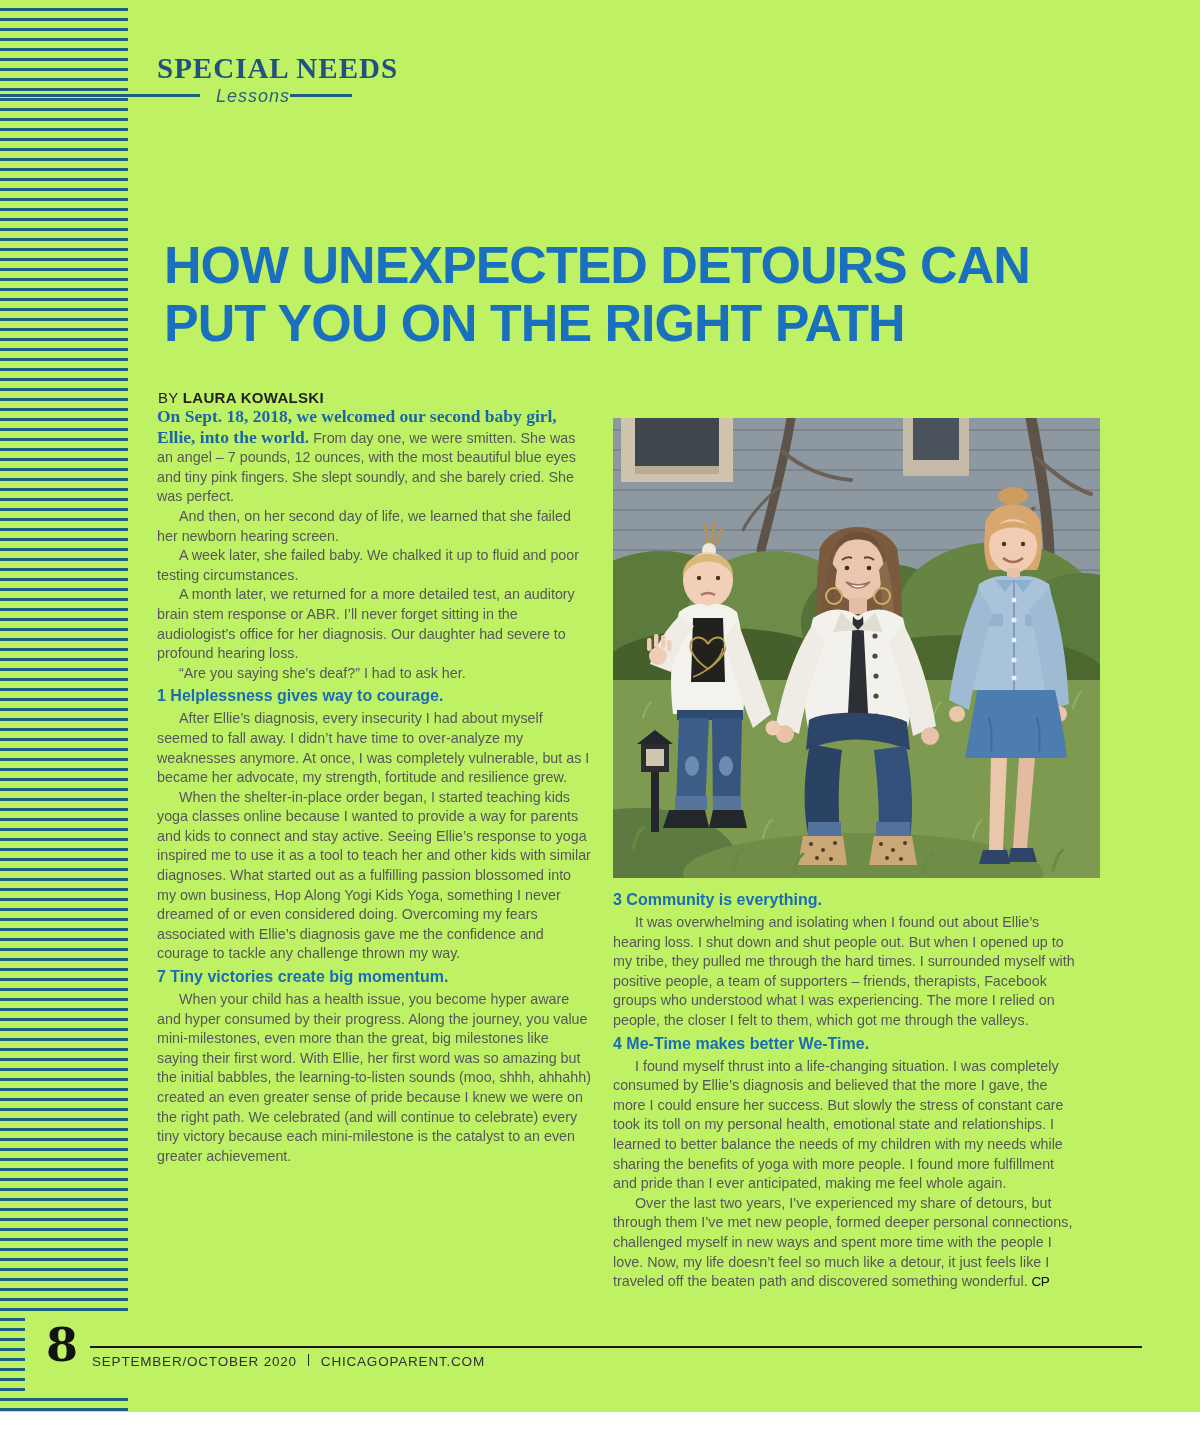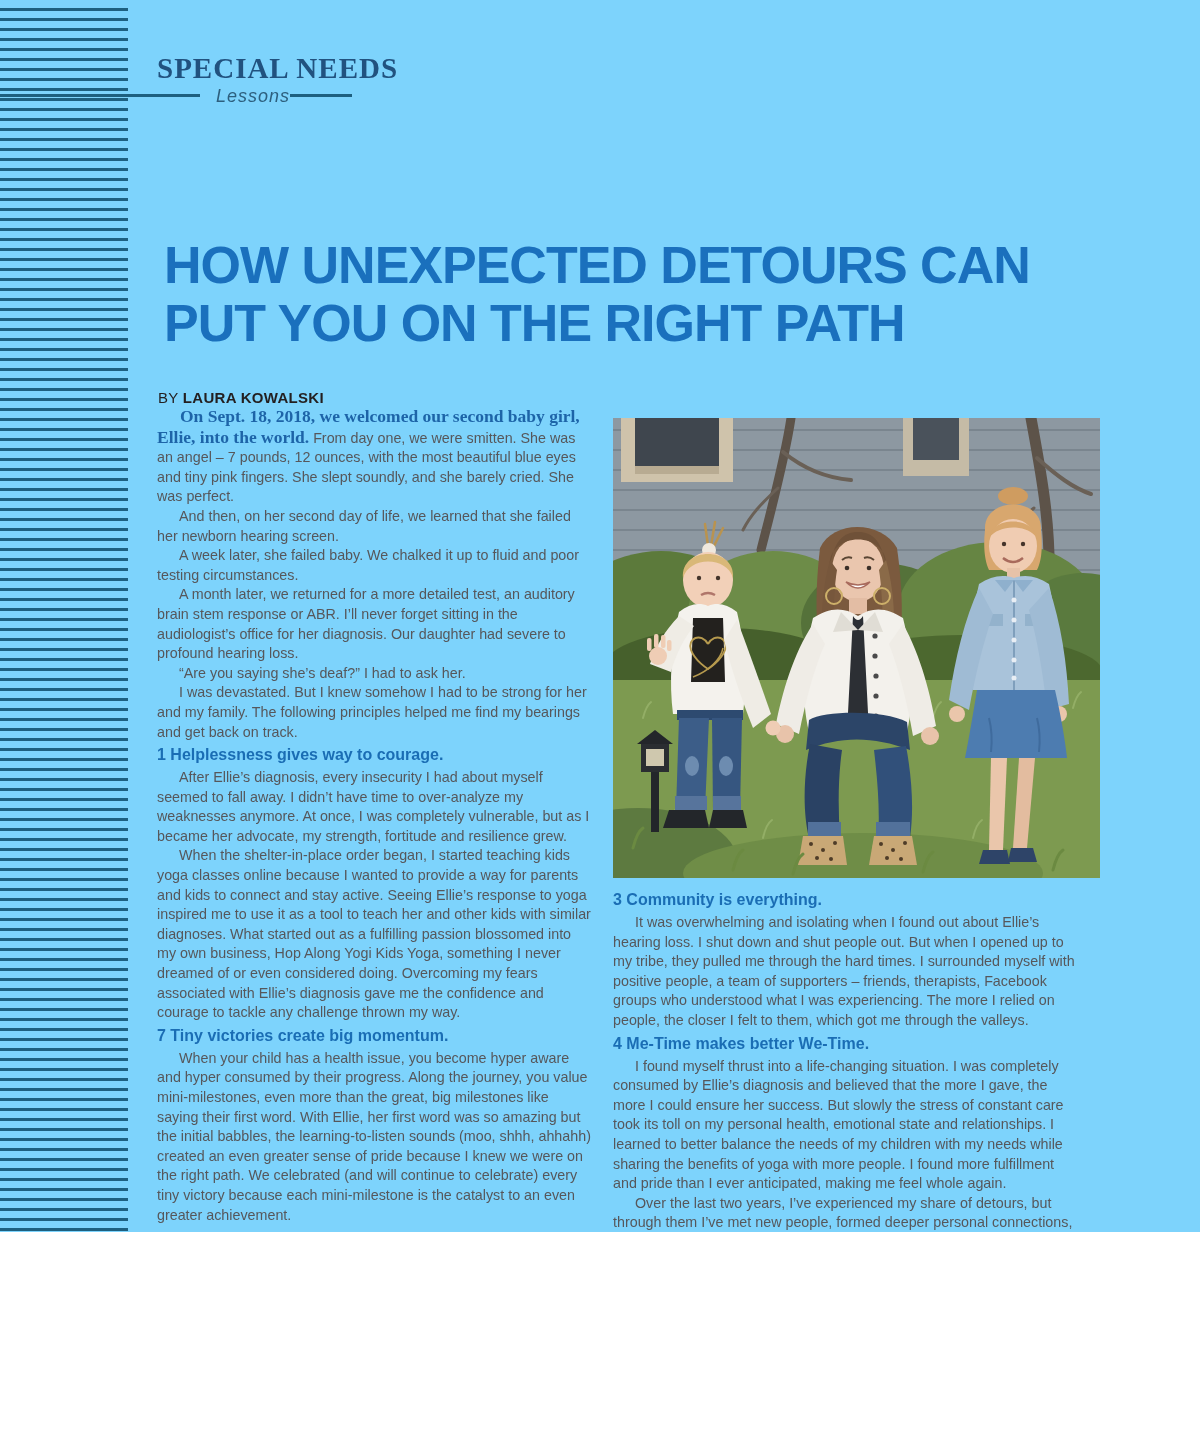--- a/index.html
+++ b/index.html
@@ -1,17 +1,17 @@
 <!DOCTYPE html>
 <html style="--stripe-teal: #1d5f7f; --masthead-navy: #21527f; --headline-blue: #1a70bd; --lead-blue: #1d64a8; --heading-blue: #1a6db4; --body-gray: #56575b;"><head>
 <meta charset="utf-8">
 <style>
   html, body { margin:0; padding:0; background:#ffffff; }
   .page {
-    position:relative; width:1200px; height:1232px; background:#7dd3fc;
+    position:relative; width:1200px; height:1412px; background:#bef264;
     overflow:hidden; font-family:"Liberation Sans", sans-serif;
   }
 
   
   .stripes {
     position:absolute; left:0;
     background:repeating-linear-gradient(to bottom,
       var(--stripe-teal) 0px, var(--stripe-teal) 2.8px,
       transparent 2.8px, transparent 10px);
   }
@@ -42,21 +42,21 @@
   .byline strong { font-weight:700; }
 
   
   .col { position:absolute; }
   .col-left  { left:157px; top:407px; width:436px; }
   .col-right { left:613px; top:891px; width:468px; }
   .col p { margin:0; font-size:14.3px; line-height:19.6px; color:var(--body-gray); }
   .col p.indent { text-indent:22px; }
   .lead-intro {
     font-family:"Liberation Serif", serif; font-weight:700;
-    font-size:17.5px; color:var(--lead-blue);margin-left:23px;
+    font-size:17.5px; color:var(--lead-blue);
   }
   .section-heading {
     margin:4px 0 4px 0; font-size:16px; font-weight:700; color:var(--heading-blue);
   }
   .section-heading.first { margin-top:0; }
   .endmark { font-weight:400; color:#0e0e0e; font-size:13.5px; letter-spacing:-0.5px; }
 
   
   .photo { position:absolute; left:613px; top:418px; width:487px; height:460px; margin:0; }
   .photo svg { display:block; width:100%; height:100%; }
@@ -92,21 +92,20 @@
   <h1 class="headline">HOW UNEXPECTED DETOURS CAN PUT YOU ON THE RIGHT PATH</h1>
 
   <div class="byline"><span>BY</span> <strong>LAURA KOWALSKI</strong></div>
 
   <div class="col col-left">
     <p class="lead"><span class="lead-intro">On Sept. 18, 2018, we welcomed our second baby girl, Ellie, into the world.</span> <span>From day one, we were smitten. She was an angel – 7 pounds, 12 ounces, with the most beautiful blue eyes and tiny pink fingers. She slept soundly, and she barely cried. She was perfect.</span></p>
     <p class="indent">And then, on her second day of life, we learned that she failed her newborn hearing screen.</p>
     <p class="indent">A week later, she failed baby. We chalked it up to fluid and poor testing circumstances.</p>
     <p class="indent">A month later, we returned for a more detailed test, an auditory brain stem response or ABR. I’ll never forget sitting in the audiologist’s office for her diagnosis. Our daughter had severe to profound hearing loss.</p>
     <p class="indent">“Are you saying she’s deaf?” I had to ask her.</p>
-    <p class="indent">I was devastated. But I knew somehow I had to be strong for her and my family. The following principles helped me find my bearings and get back on track.</p>
 
     <h2 class="section-heading">1 Helplessness gives way to courage.</h2>
     <p class="indent">After Ellie’s diagnosis, every insecurity I had about myself seemed to fall away. I didn’t have time to over-analyze my weaknesses anymore. At once, I was completely vulnerable, but as I became her advocate, my strength, fortitude and resilience grew.</p>
     <p class="indent">When the shelter-in-place order began, I started teaching kids yoga classes online because I wanted to provide a way for parents and kids to connect and stay active. Seeing Ellie’s response to yoga inspired me to use it as a tool to teach her and other kids with similar diagnoses. What started out as a fulfilling passion blossomed into my own business, Hop Along Yogi Kids Yoga, something I never dreamed of or even considered doing. Overcoming my fears associated with Ellie’s diagnosis gave me the confidence and courage to tackle any challenge thrown my way.</p>
 
     <h2 class="section-heading">7 Tiny victories create big momentum.</h2>
     <p class="indent">When your child has a health issue, you become hyper aware and hyper consumed by their progress. Along the journey, you value mini-milestones, even more than the great, big milestones like saying their first word. With Ellie, her first word was so amazing but the initial babbles, the learning-to-listen sounds (moo, shhh, ahhahh) created an even greater sense of pride because I knew we were on the right path. We celebrated (and will continue to celebrate) every tiny victory because each mini-milestone is the catalyst to an even greater achievement.</p>
   </div>
 
   <figure class="photo" aria-label="Mother in a white denim jacket and jeans crouching on the grass in front of a house, holding hands with her toddler daughter in a white jacket and her older daughter in a light denim jacket and blue dress">

